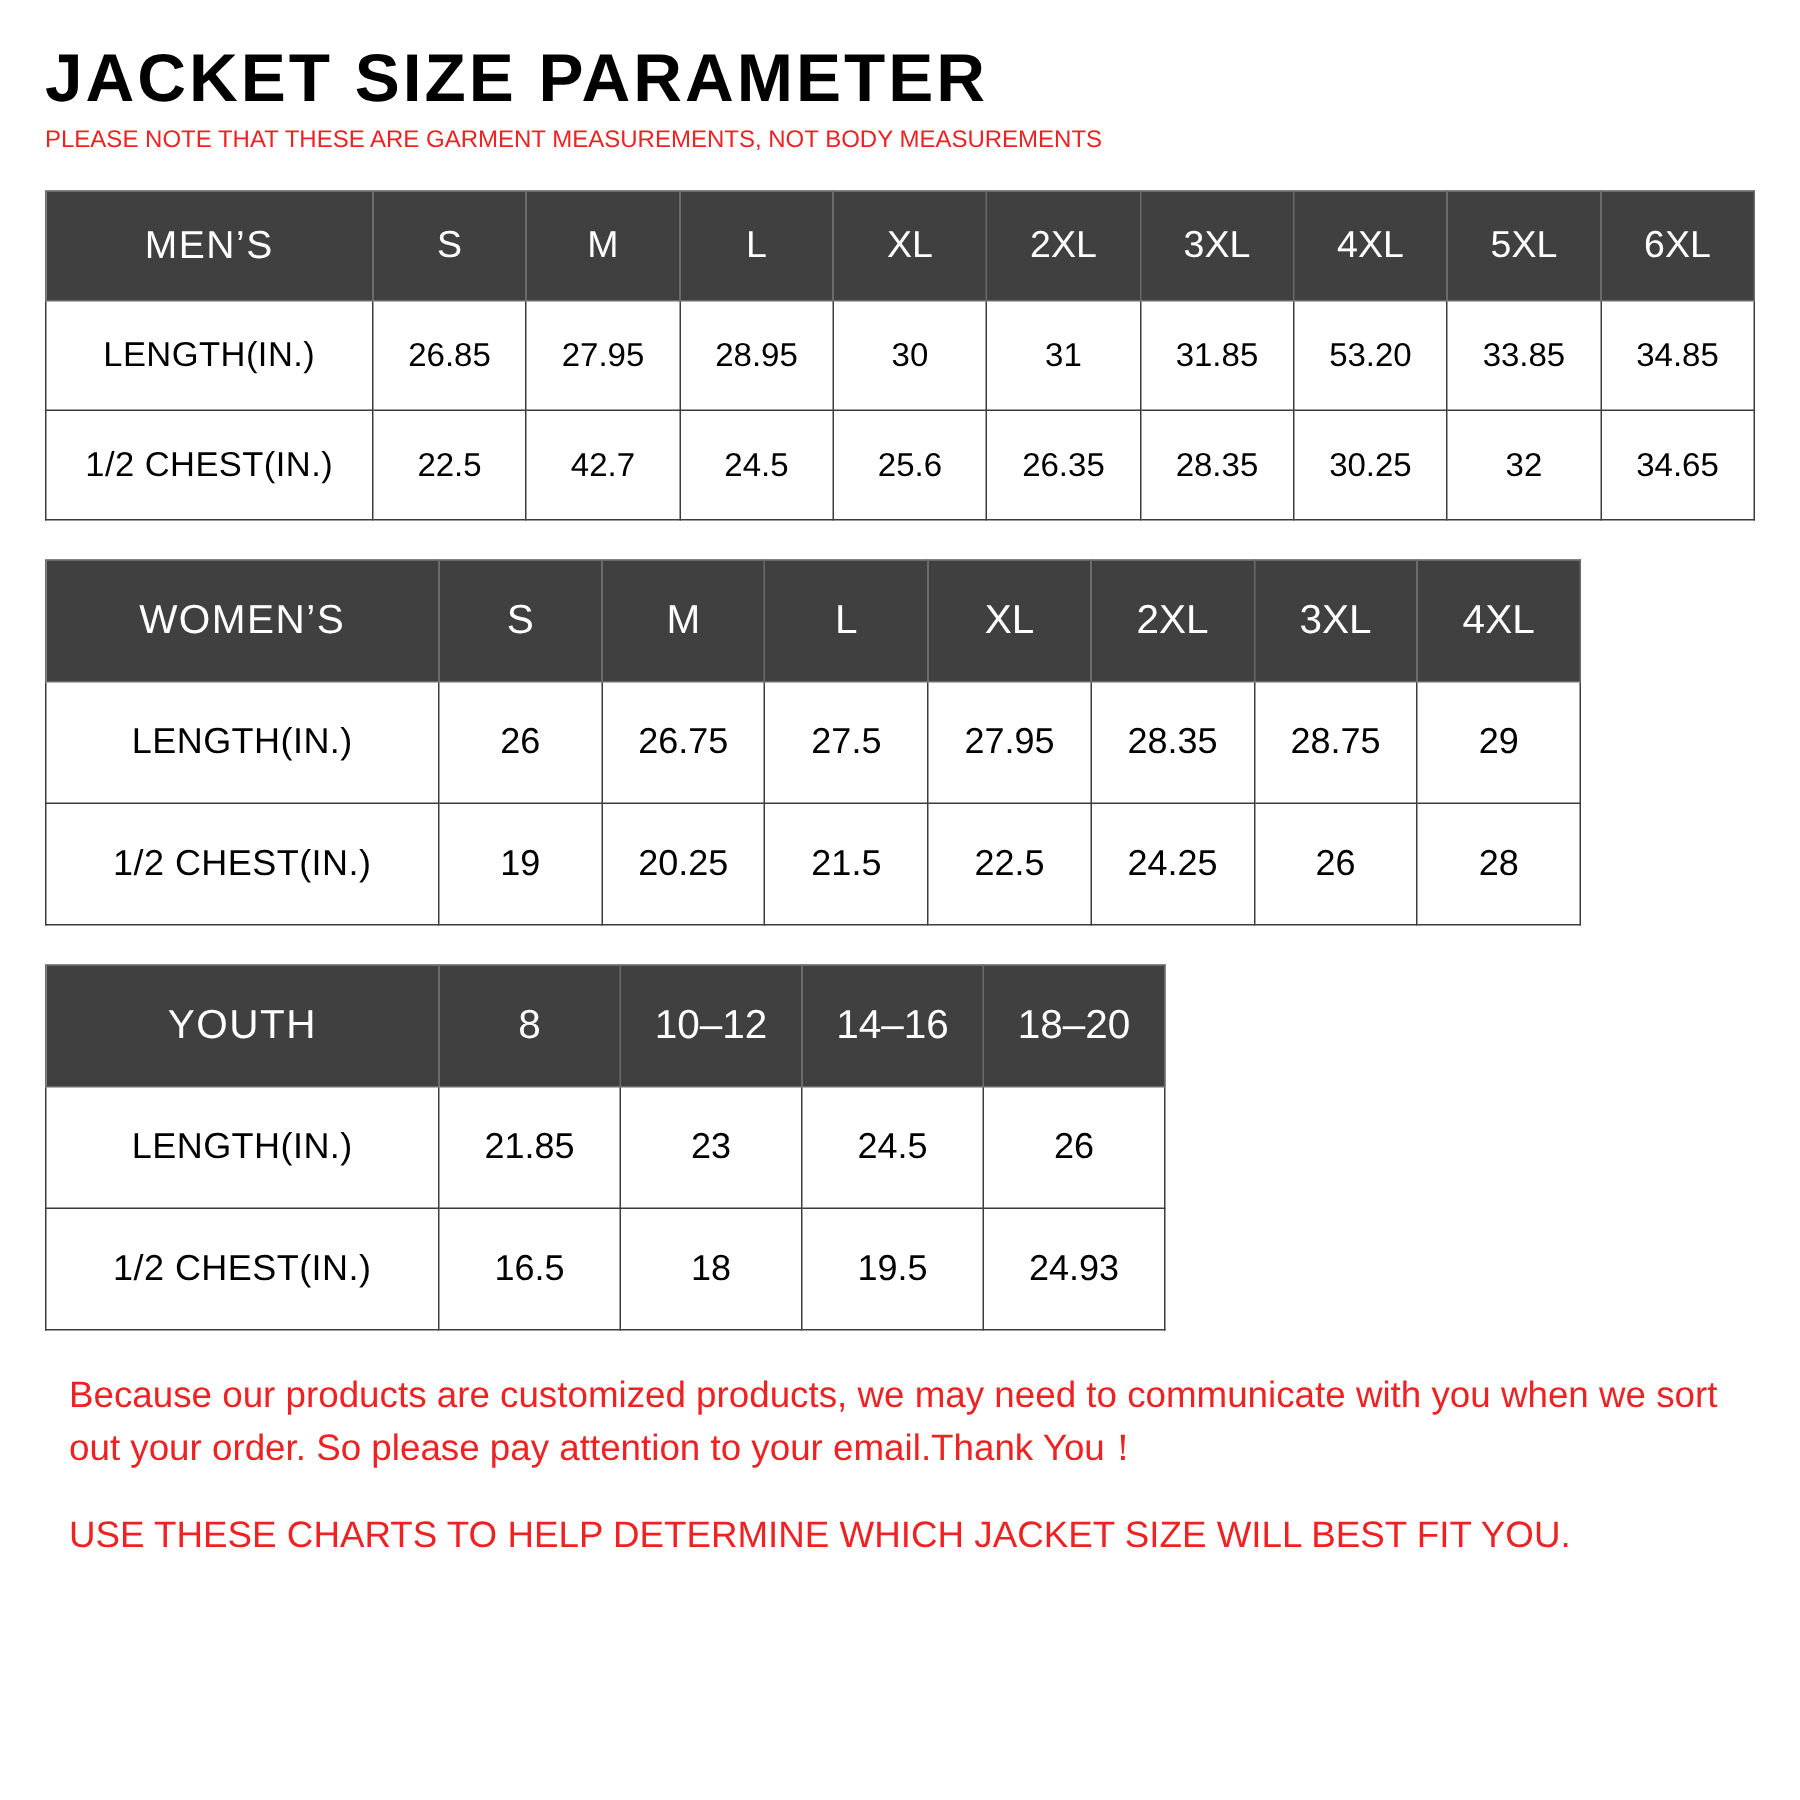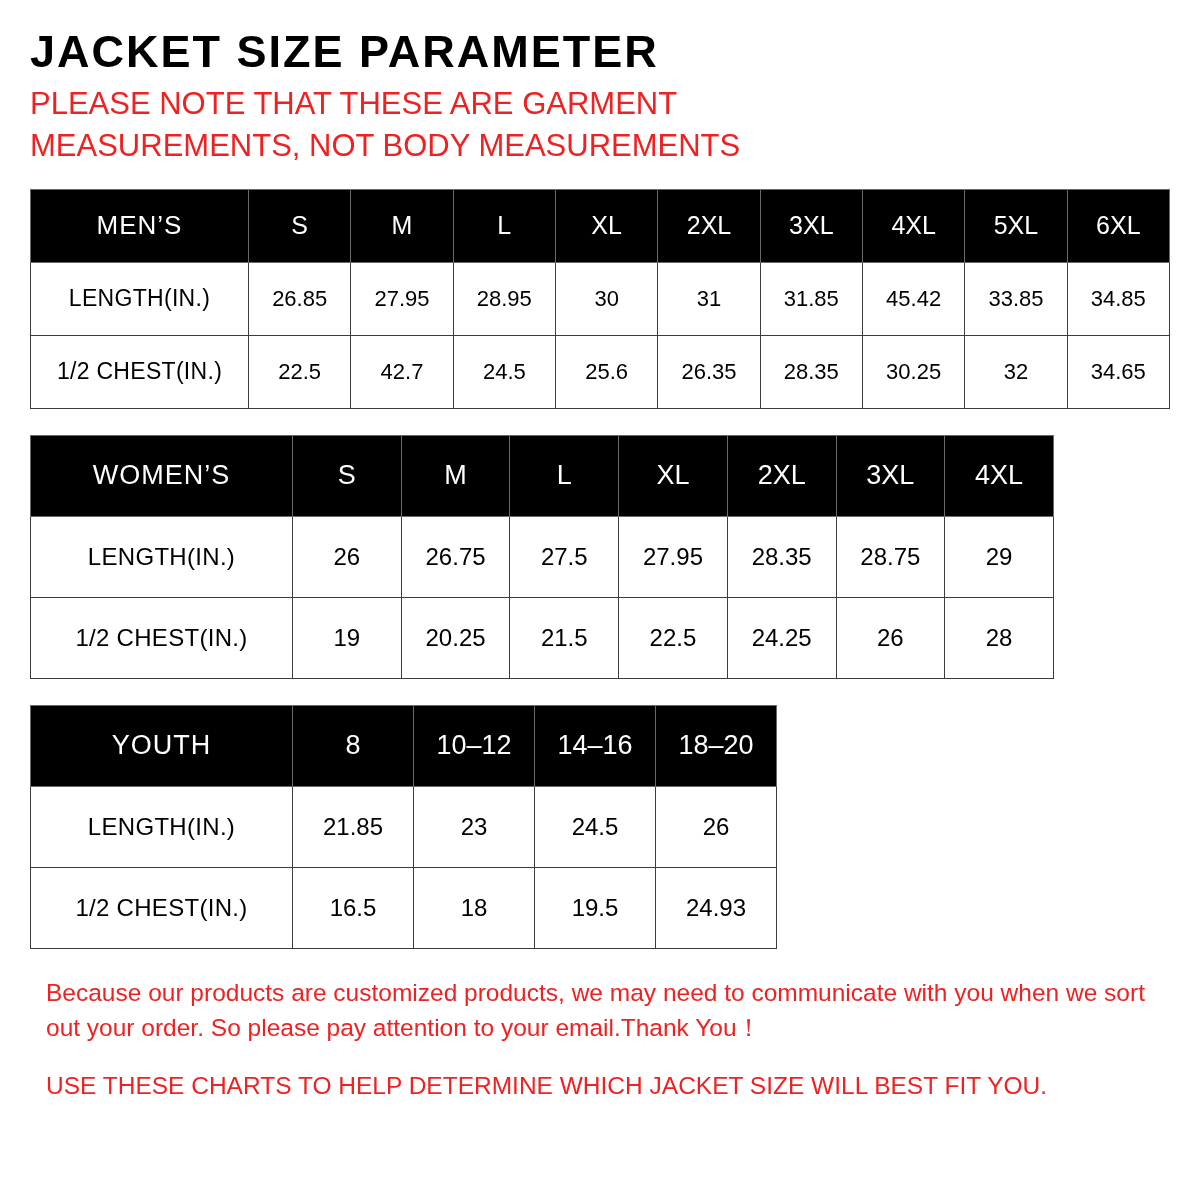--- a/index.html
+++ b/index.html
@@ -23,42 +23,42 @@
   .title {
     font-size: 45px;
     font-weight: bold;
     letter-spacing: 2px;
     margin: 0 0 8px 0;
     line-height: 1.05;
     color: #000000;
   }
   .note {
     color: #ee2222;
-    font-size: 31px;
+    font-size: 16px;
     line-height: 1.35;
     margin: 0 0 22px 0;
     max-width: 920px;
   }
   table.sizechart {
     border-collapse: collapse;
     table-layout: fixed;
     margin-bottom: 26px;
   }
   table.sizechart td {
     border: 1px solid #3c3c3c;
     text-align: center;
     font-size: 22px;
     color: #000000;
     padding: 0;
     height: 72px;
     vertical-align: middle;
     font-weight: 400;
   }
   table.sizechart tr.head td {
-    background: #000000;
+    background: #404040;
     color: #ffffff;
     font-size: 25px;
     border-color: #6a6a6a;
   }
   table.sizechart tr.head td.label {
     font-size: 26px;
     letter-spacing: 1px;
   }
   table.sizechart td.rowlabel {
     font-size: 23px;
@@ -125,21 +125,21 @@
         <td>6XL</td>
       </tr>
       <tr>
         <td class="rowlabel">LENGTH(IN.)</td>
         <td>26.85</td>
         <td>27.95</td>
         <td>28.95</td>
         <td>30</td>
         <td>31</td>
         <td>31.85</td>
-        <td>45.42</td>
+        <td>53.20</td>
         <td>33.85</td>
         <td>34.85</td>
       </tr>
       <tr>
         <td class="rowlabel">1/2 CHEST(IN.)</td>
         <td>22.5</td>
         <td>42.7</td>
         <td>24.5</td>
         <td>25.6</td>
         <td>26.35</td>

